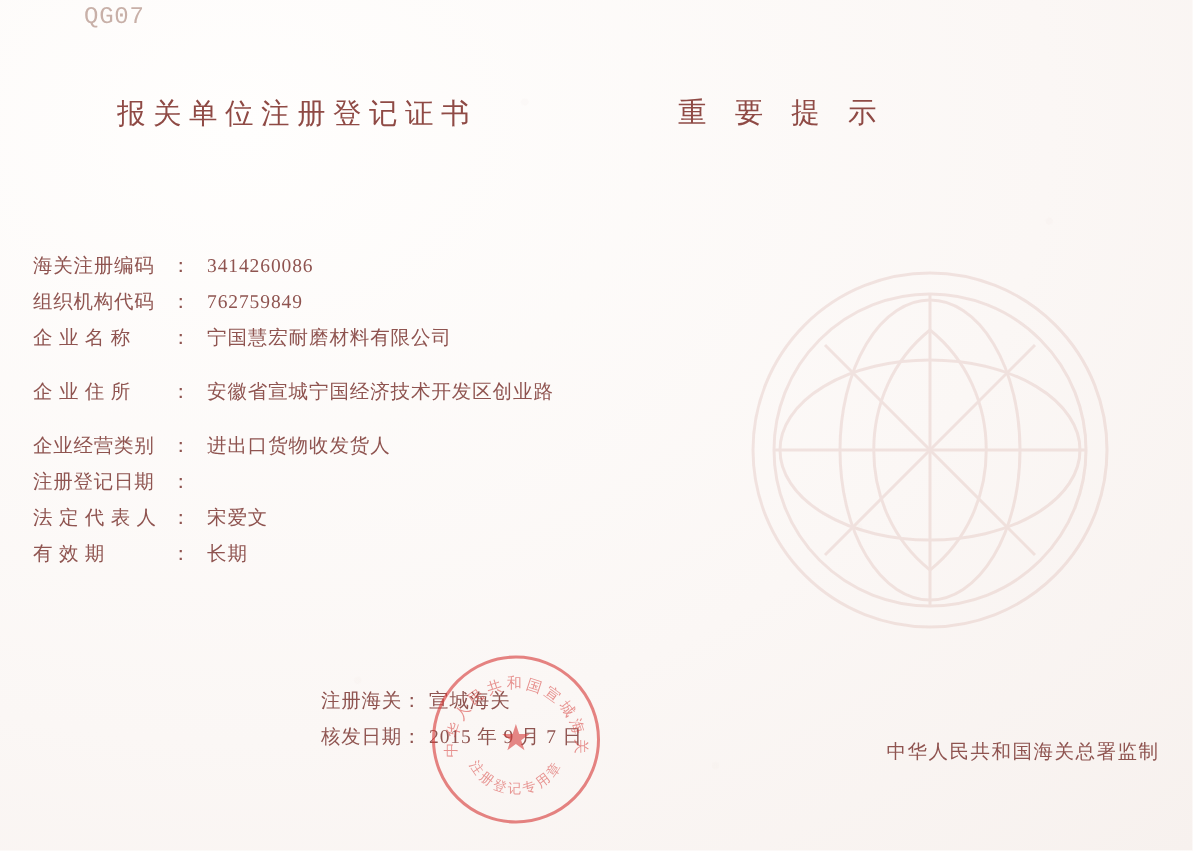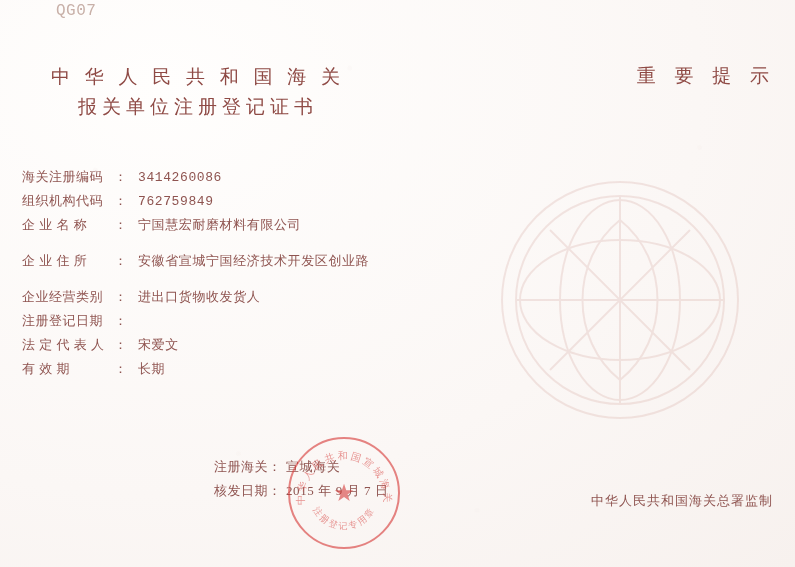--- a/index.html
+++ b/index.html
@@ -68,21 +68,21 @@
     line-height: 30px;
     font-family: "Liberation Serif", "DejaVu Serif", serif;
   }
   .notice-block {
     position: absolute;
     left: 452px;
     top: 62px;
     width: 330px;
   }
   .notice-title {
-    text-align: right;
+    text-align: left;
     font-size: 19px;
     letter-spacing: 7px;
     color: #8f4a45;
     line-height: 28px;
     padding-right: 6px;
   }
   .notice-body {
     margin-top: 18px;
     font-size: 13px;
     line-height: 26px;
@@ -118,21 +118,21 @@
     color: #8f5450;
   }
   .field-value {
     font-size: 13px;
     color: #8f5450;
     letter-spacing: .6px;
     padding-left: 16px;
     white-space: nowrap;
   }
   .field-value.num {
-    font-family: Liberation Mono, monospace;
+    font-family: Liberation Serif, serif;
   }
   .footer-fields {
     position: absolute;
     left: 206px;
     top: 458px;
     width: 260px;
   }
   .footer-fields .field-label { width: 62px; flex: 0 0 62px; text-align: right; }
   .footer-fields .field-value { padding-left: 10px; }
   .issuer {
@@ -188,21 +188,20 @@
       <path d="M80 80 L220 220 M220 80 L80 220"></path>
       <path d="M150 70 C100 110 100 190 150 230 C200 190 200 110 150 70 Z"></path>
       <ellipse cx="150" cy="150" rx="60" ry="100"></ellipse>
       <ellipse cx="150" cy="150" rx="100" ry="60"></ellipse>
     </g>
   </svg>
 
   <div class="corner-code">QG07</div>
 
   <div class="title-block">
-    <div class="title-line">中 华 人 民 共 和 国 海 关</div>
     <div class="title-line">报关单位注册登记证书</div>
   </div>
 
   <div class="notice-block">
     <div class="notice-title">重 要 提 示</div>
   </div>
 
   <div class="fields">
 
     <div class="field-row">

